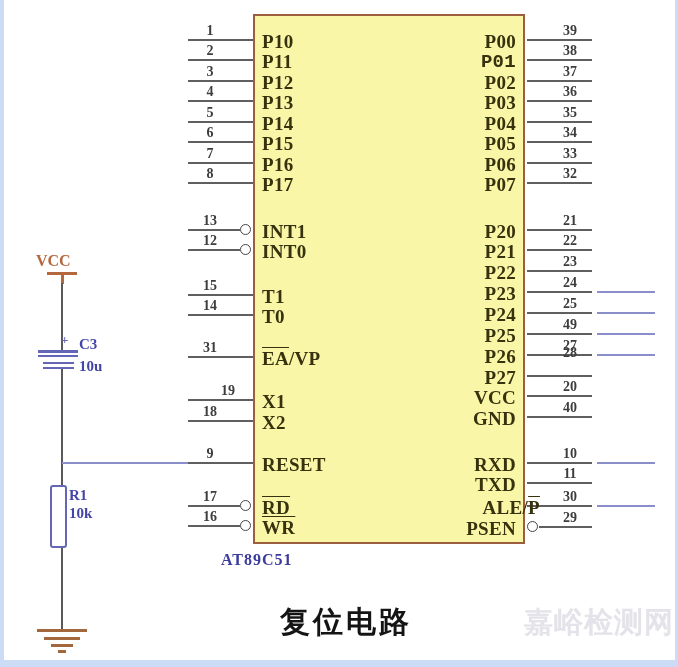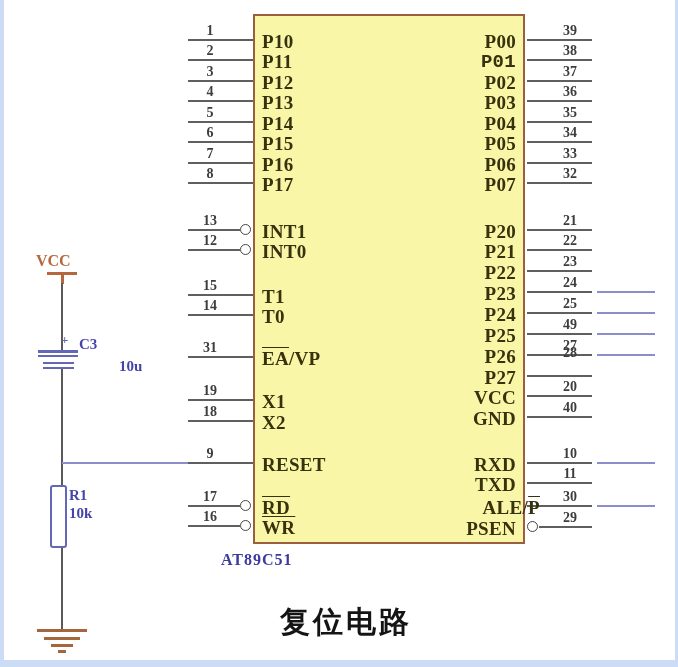--- a/index.html
+++ b/index.html
@@ -98,21 +98,21 @@
       <div class="pin-line" style="left: 188px; top: 294px; width: 65px;"></div>
       <div class="pin-num" style="left: 185px; top: 278px;">15</div>
       <div class="pin-label" style="left: 262px; top: 289px;"><span>T1</span></div>
       <div class="pin-line" style="left: 188px; top: 314px; width: 65px;"></div>
       <div class="pin-num" style="left: 185px; top: 298px;">14</div>
       <div class="pin-label" style="left: 262px; top: 309px;"><span>T0</span></div>
       <div class="pin-line" style="left: 188px; top: 356px; width: 65px;"></div>
       <div class="pin-num" style="left: 185px; top: 340px;">31</div>
       <div class="pin-label" style="left: 262px; top: 351px;"><span class="ovl">EA</span><span>/VP</span></div>
       <div class="pin-line" style="left: 188px; top: 399px; width: 65px;"></div>
-      <div class="pin-num" style="left: 185px; top: 383px;">19</div>
+      <div class="pin-num" style="left: 185px; top: 383px; text-align: right;">19</div>
       <div class="pin-label" style="left: 262px; top: 394px;"><span>X1</span></div>
       <div class="pin-line" style="left: 188px; top: 420px; width: 65px;"></div>
       <div class="pin-num" style="left: 185px; top: 404px;">18</div>
       <div class="pin-label" style="left: 262px; top: 415px;"><span>X2</span></div>
       <div class="pin-line" style="left: 188px; top: 462px; width: 65px;"></div>
       <div class="pin-num" style="left: 185px; top: 446px;">9</div>
       <div class="pin-label" style="left: 262px; top: 457px;"><span>RESET</span></div>
       <div class="pin-line" style="left: 188px; top: 505px; width: 52px;"></div>
       <div class="bubble" style="left: 240px; top: 500px;"></div>
       <div class="pin-num" style="left: 185px; top: 489px;">17</div>
@@ -206,27 +206,28 @@
   <div class="hwire" style="left:62px;top:462px;width:126px;"></div>
 
   <div>
     <div class="cap-plus">+</div>
     <div class="cap-plate" style="left:38px;top:350px;width:40px;height:3px;"></div>
     <div class="cap-plate" style="left:38px;top:355px;width:40px;height:2px;"></div>
     <div class="cap-plate" style="left:43px;top:362px;width:31px;height:2px;"></div>
     <div class="cap-plate" style="left:43px;top:367px;width:31px;height:2px;"></div>
   </div>
   <div class="comp-text" style="left:79px;top:336px;">C3</div>
-  <div class="comp-text" style="left:79px;top:358px;margin-left:40px;">10u</div>
+  <div class="comp-text" style="left:79px;top:358px;">10u</div>
 
   <div class="res-body"></div>
   <div class="comp-text" style="left:69px;top:487px;">R1</div>
   <div class="comp-text" style="left:69px;top:505px;">10k</div>
 
   <div>
     <div class="gnd-bar" style="left:37px;top:629px;width:50px;"></div>
     <div class="gnd-bar" style="left:44px;top:637px;width:36px;"></div>
     <div class="gnd-bar" style="left:51px;top:644px;width:22px;"></div>
     <div class="gnd-bar" style="left:58px;top:650px;width:8px;"></div>
   </div>
 
   <div class="caption">复位电路</div>
+  <div class="wm-cn">嘉峪检测网</div>
 </div>
 
 </body></html>

